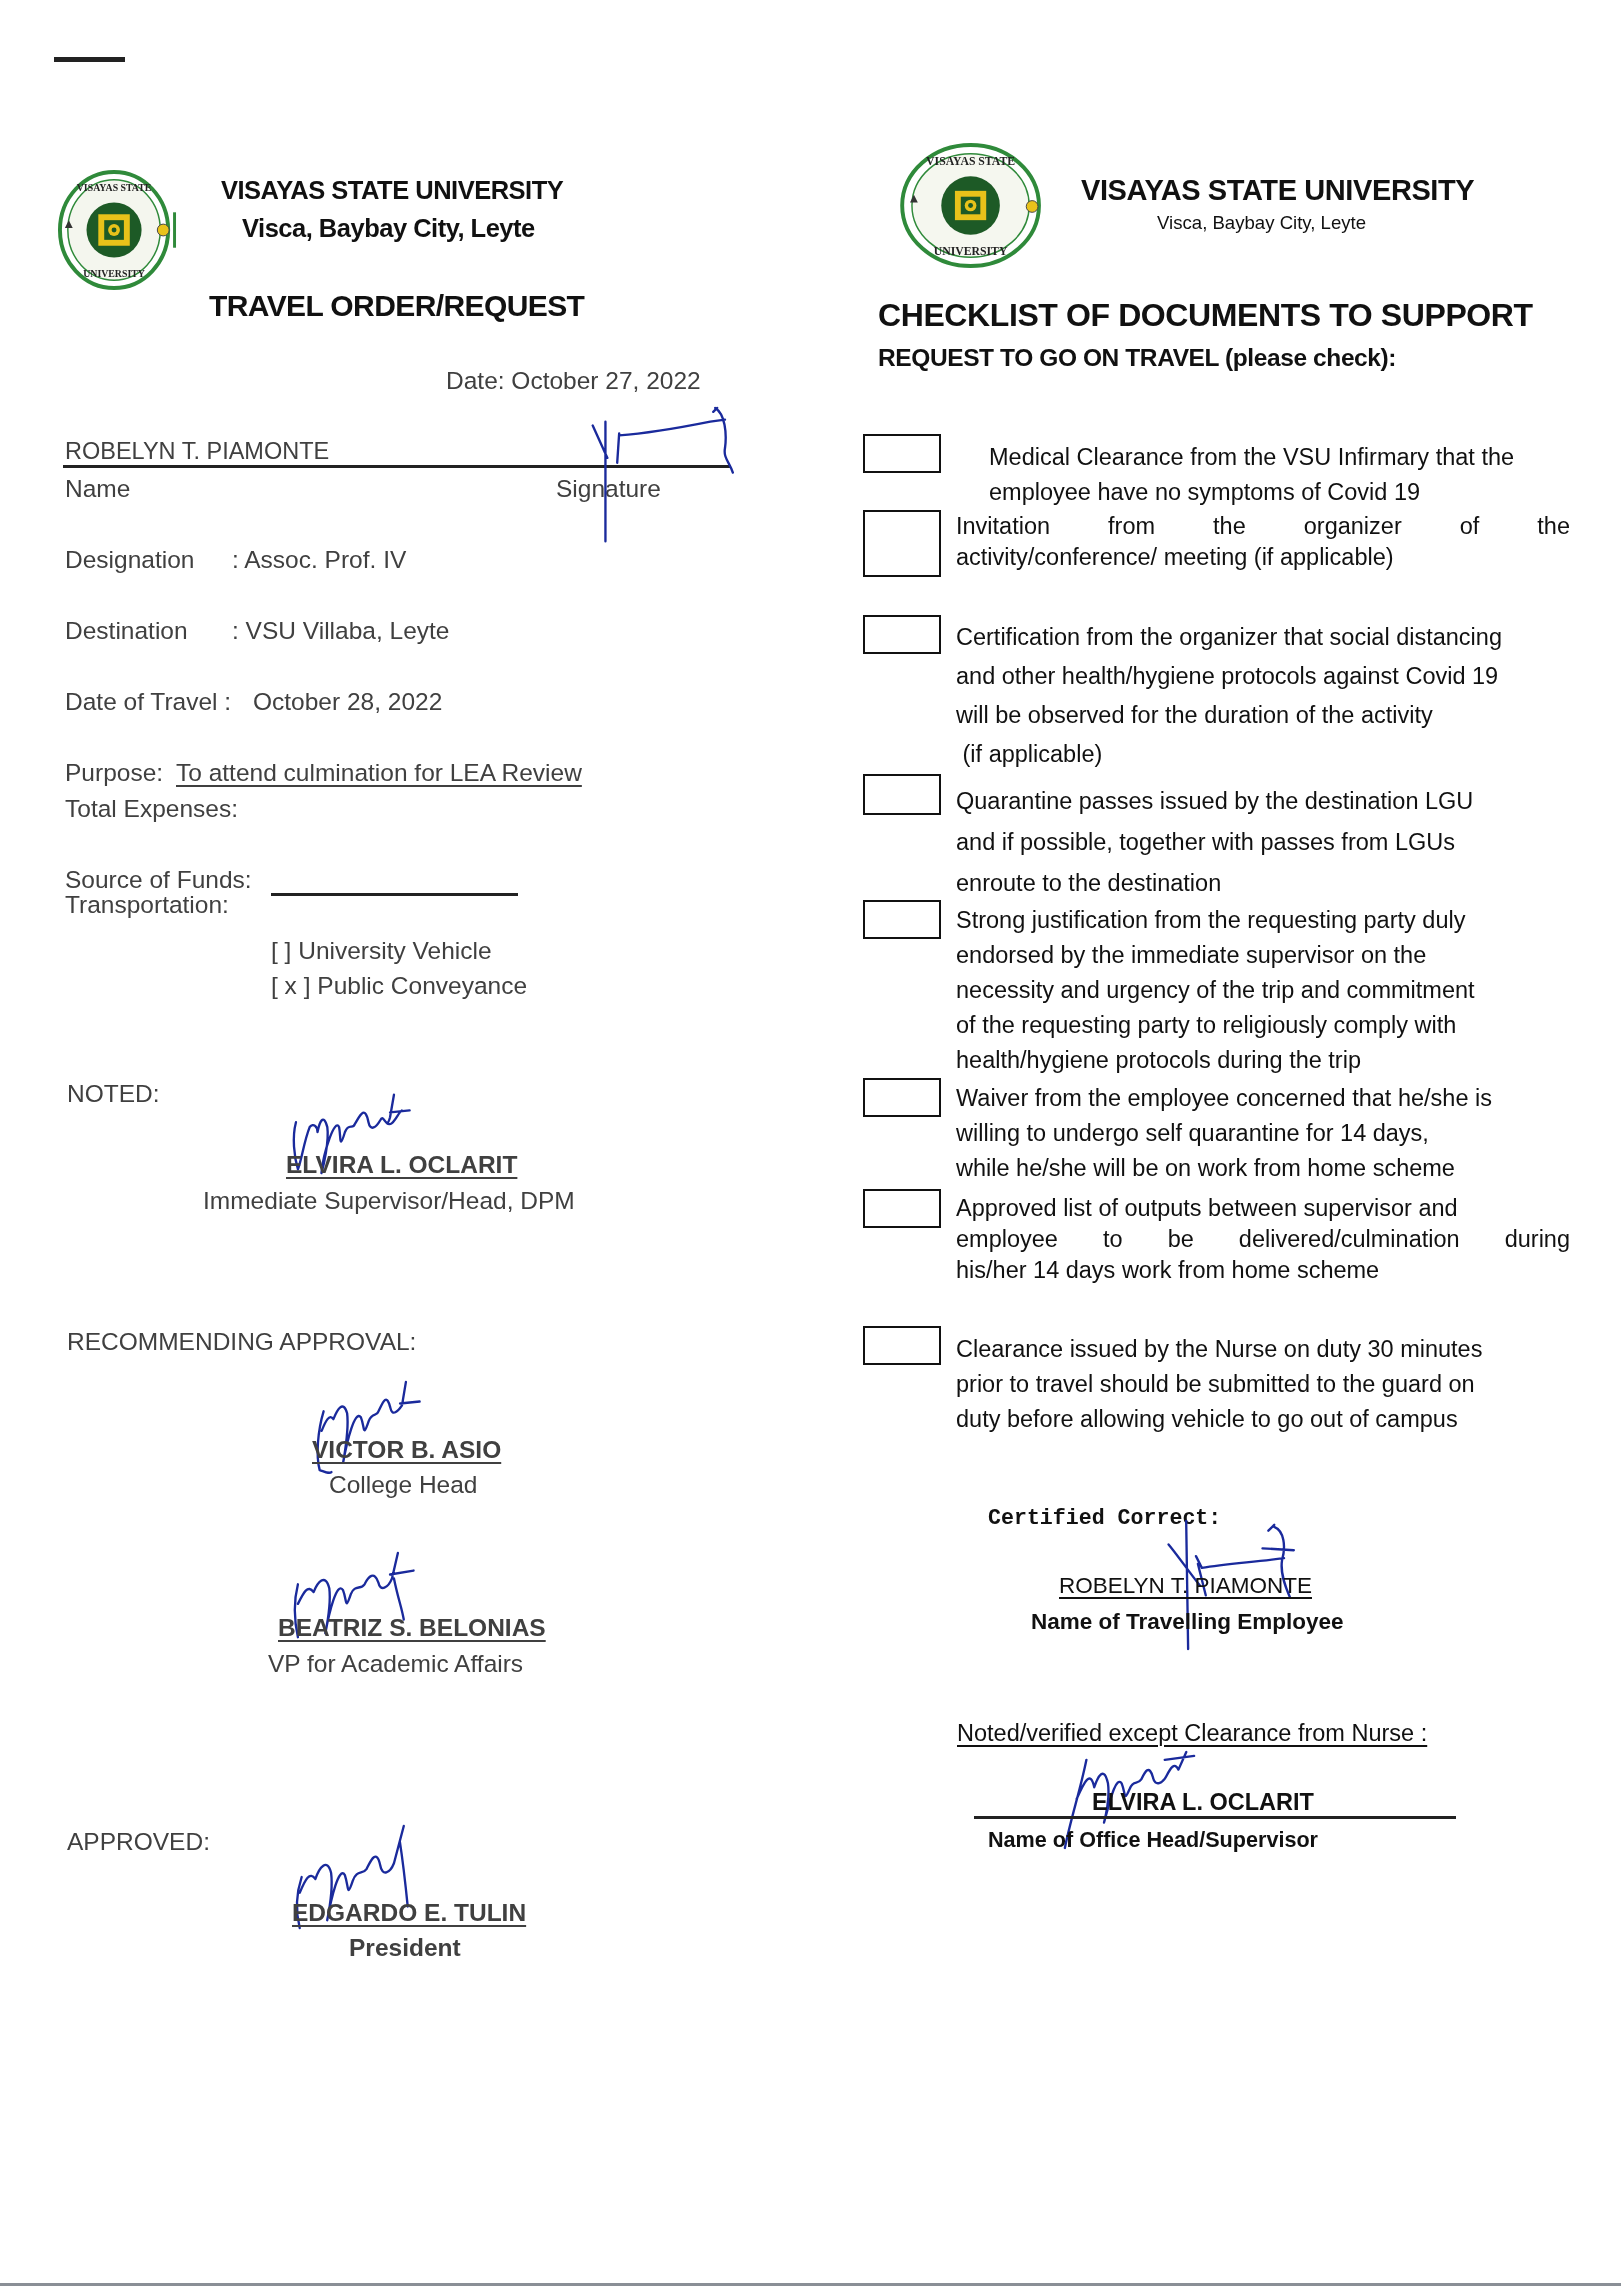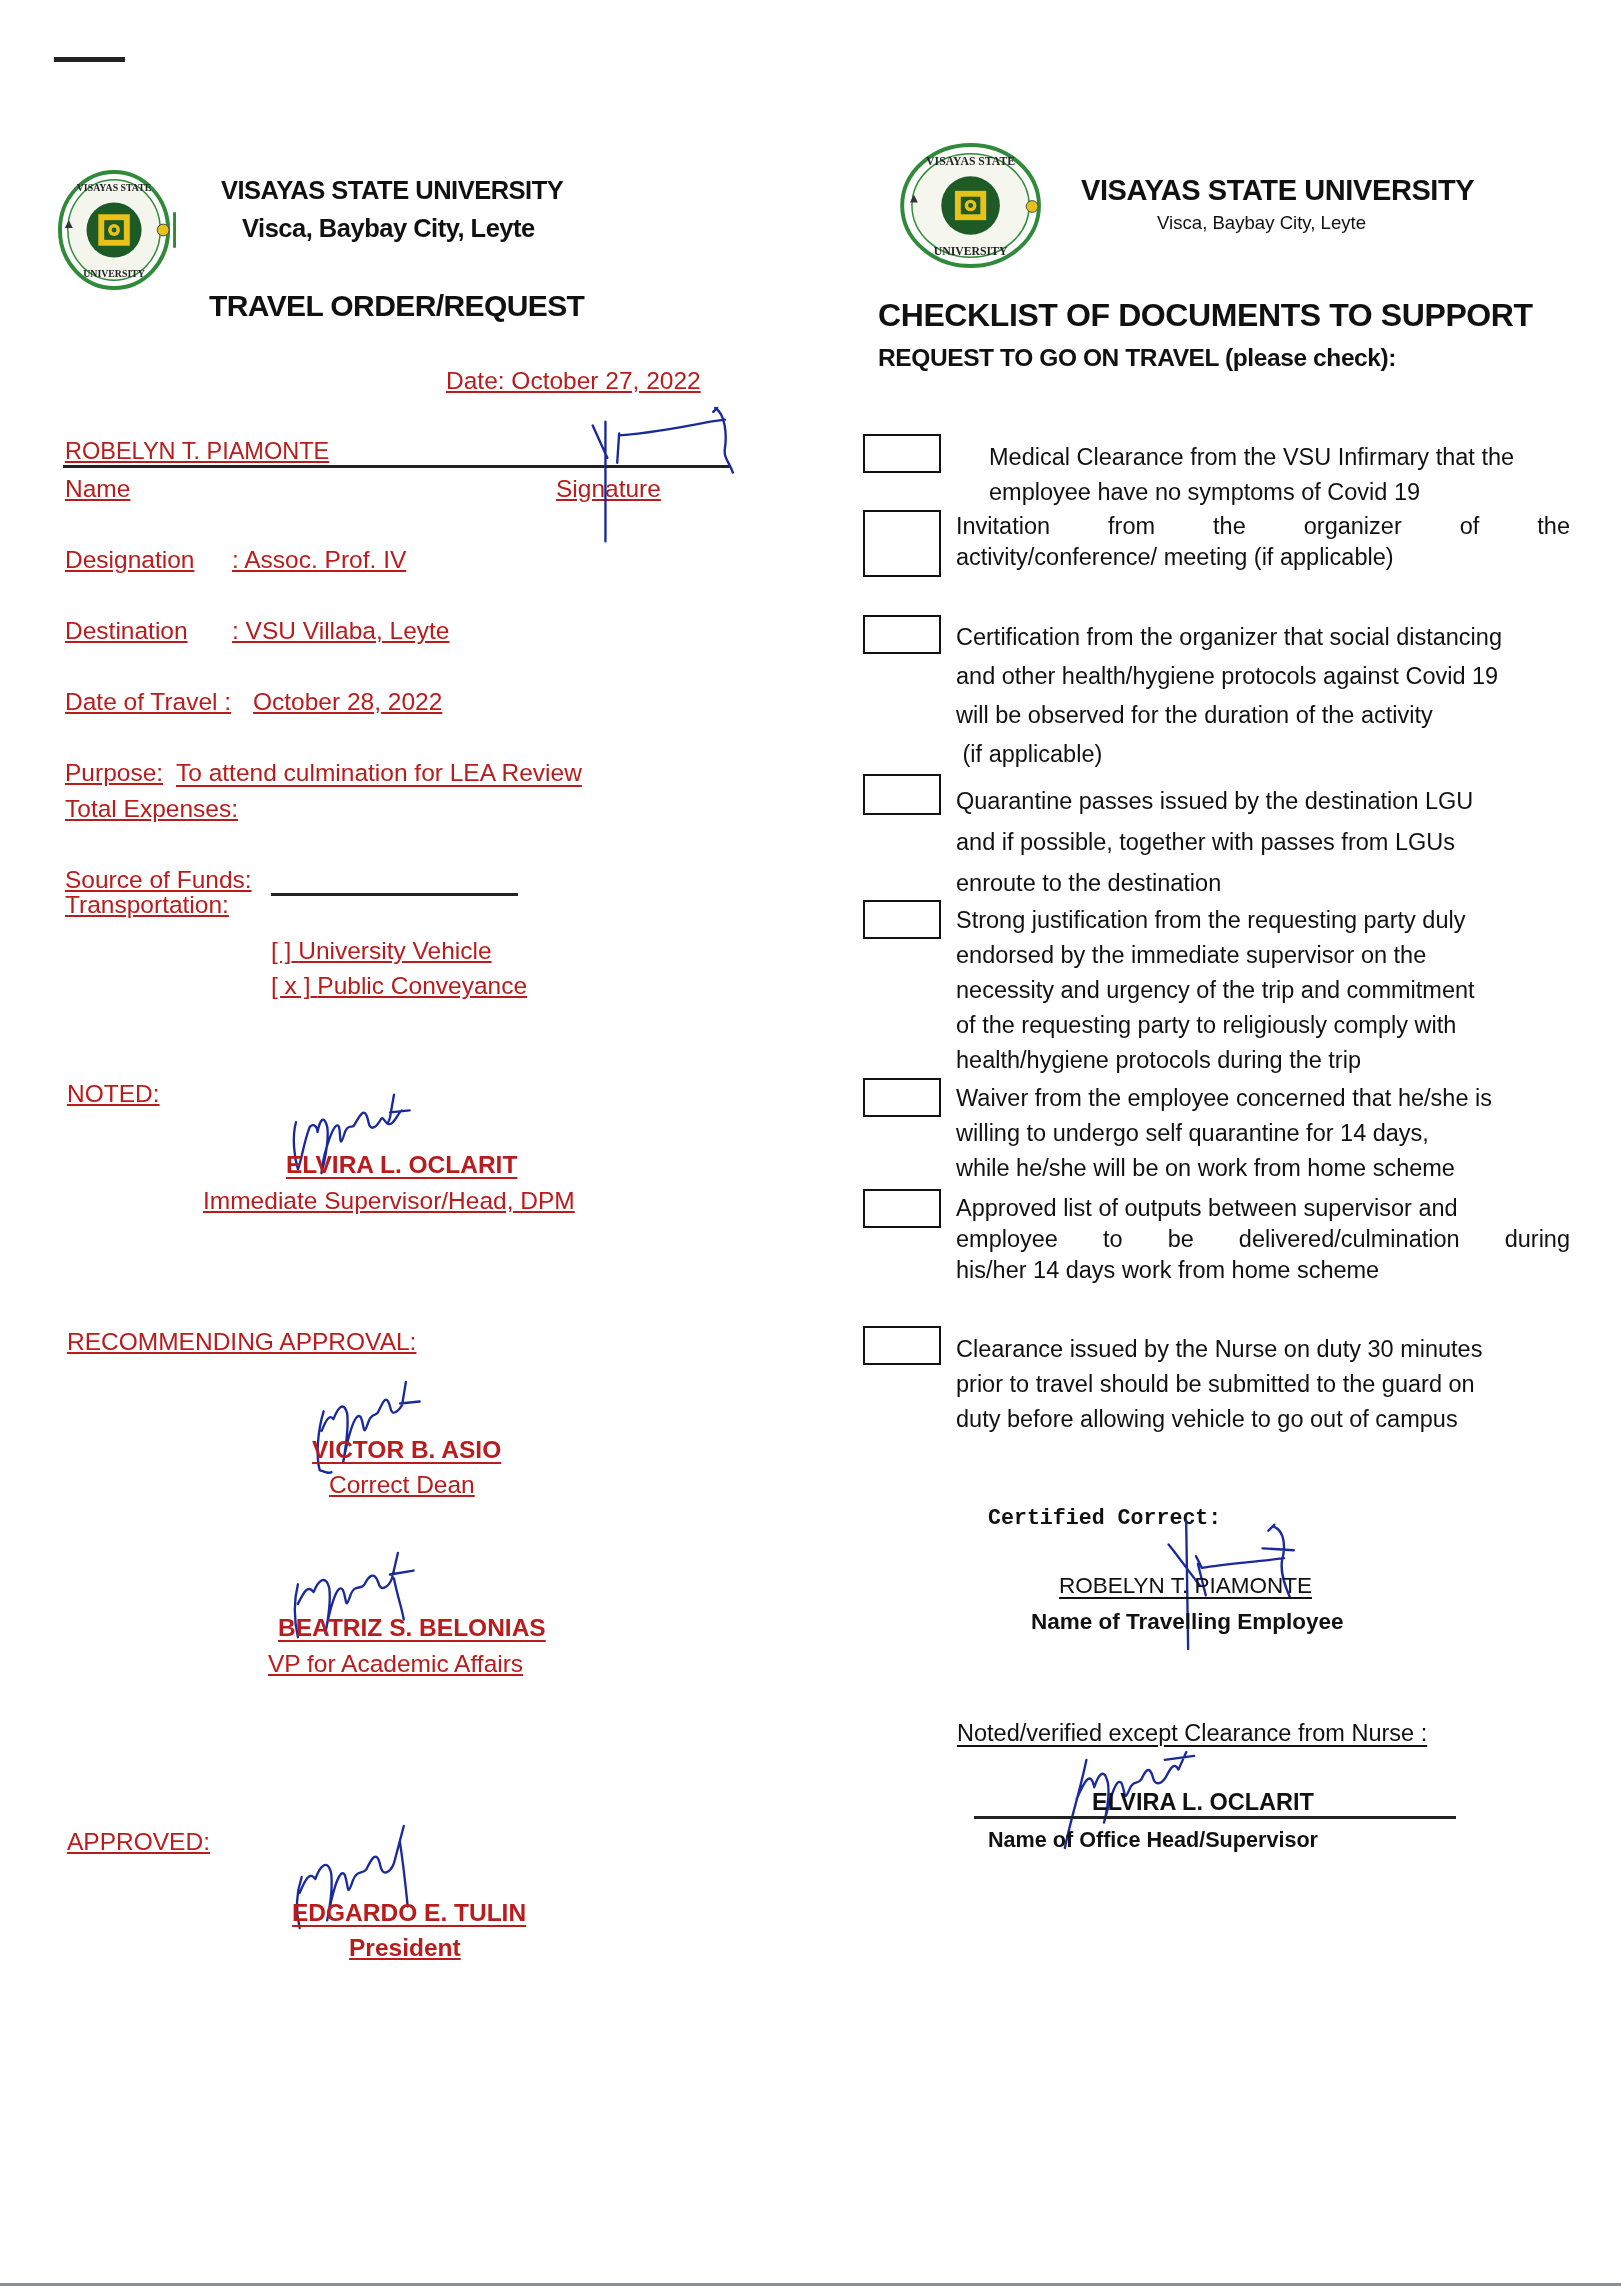--- a/index.html
+++ b/index.html
@@ -7,21 +7,21 @@
   .ab { position:absolute; white-space:nowrap; }
   .b { font-weight:bold; }
   .u { text-decoration:underline; text-underline-offset:3.9px; }
   .sig { position:absolute; pointer-events:none; }
   .sig path { fill:none; stroke:#1a2a9c; stroke-width:2.4; stroke-linecap:round; stroke-linejoin:round; }
   .logo { position:absolute; }
   .checkbox { position:absolute; width:74px; height:35px; border:2.5px solid #111; box-sizing:border-box; background:#fff; }
   .cl-text { position:absolute; left:956px; width:614px; font-family:"Liberation Sans", sans-serif; font-size:23.5px; line-height:35px; color:#111; }
   .scanmark { position:absolute; left:54px; top:57px; width:71px; height:4.9px; background:#222; }
   .bottomline { position:absolute; left:0; top:2283px; width:1621px; height:2.9px; background:#8a8f96; }
-  .left-col { font-family:"Liberation Sans", sans-serif; font-size:24.5px; color:#b91c1c;text-decoration:underline; }
+  .left-col { font-family:"Liberation Sans", sans-serif; font-size:24.5px; color:#404040; }
 </style>
 </head>
 <body>
 
 <div class="scanmark"></div>
 <div class="bottomline"></div>
 
 <svg class="logo" style="left:57px;top:169px" width="120" height="123" viewBox="0 0 122 125">
   <ellipse cx="58" cy="62" rx="55" ry="59" fill="#fff" stroke="#2f8a3a" stroke-width="4"></ellipse>
   <ellipse cx="58" cy="62" rx="47" ry="51" fill="#f4f6ee" stroke="#2f8a3a" stroke-width="1.5"></ellipse>
@@ -86,21 +86,21 @@
   <path d="M12 40 C8 55 10 75 14 88 M14 88 C18 78 20 60 26 45 C30 40 34 45 34 50 C36 40 40 30 44 45 C46 60 40 85 38 92 C40 70 52 35 56 45 C58 55 56 70 62 50 C66 40 70 48 72 42 C76 36 82 20 86 40 C88 50 94 45 98 38 C102 30 104 50 108 35 L112 12 M108 30 L128 28 M104 40 C110 48 116 30 120 28"></path>
 </svg>
 <div class="ab left-col b u" style="left:286px;top:1151px;text-decoration-thickness:2px;">ELVIRA L. OCLARIT</div>
 <div class="ab left-col" style="left:203px;top:1187px;">Immediate Supervisor/Head, DPM</div>
 
 <div class="ab left-col" style="left:67px;top:1328px;">RECOMMENDING APPROVAL:</div>
 <svg class="sig" style="left:304px;top:1372px" width="196" height="108" viewBox="0 0 200 110">
   <path d="M20 40 C14 60 12 85 16 100 C22 102 26 104 28 102 M18 60 C22 50 26 42 30 48 C34 38 40 28 44 42 C46 58 42 80 40 92 C44 70 52 38 58 46 C62 56 60 68 66 50 C70 40 74 46 76 40 C80 32 84 20 88 36 C90 46 96 40 100 34 L104 10 M98 32 L118 30"></path>
 </svg>
 <div class="ab left-col b u" style="left:312px;top:1436px;text-decoration-thickness:2px;">VICTOR B. ASIO</div>
-<div class="ab left-col" style="left:329px;top:1471px;">Correct Dean</div>
+<div class="ab left-col" style="left:329px;top:1471px;">College Head</div>
 
 <svg class="sig" style="left:284px;top:1549px" width="216" height="98" viewBox="0 0 220 100">
   <path d="M14 36 C10 52 10 72 14 90 M14 56 C20 44 24 36 30 44 C34 34 42 24 46 40 C48 56 44 76 42 86 C46 64 54 32 60 42 C64 52 62 64 68 46 C72 36 78 42 82 36 C86 28 92 22 96 34 C98 44 106 40 110 30 L116 4 M108 26 L132 22 M112 30 C116 50 120 60 122 72"></path>
 </svg>
 <div class="ab left-col b u" style="left:278px;top:1614px;text-decoration-thickness:2px;">BEATRIZ S. BELONIAS</div>
 <div class="ab left-col" style="left:268px;top:1650px;">VP for Academic Affairs</div>
 
 <div class="ab left-col" style="left:67px;top:1828px;">APPROVED:</div>
 <svg class="sig" style="left:284px;top:1818px" width="216" height="118" viewBox="0 0 220 120">
   <path d="M18 60 C12 78 12 96 16 112 M16 76 C22 62 26 54 32 62 C36 50 44 40 48 56 C50 72 46 94 44 104 C48 82 56 48 62 58 C66 70 64 82 70 64 C74 52 80 58 84 52 C88 44 94 30 98 48 C100 60 108 56 112 46 L122 8 M118 24 C122 50 124 70 126 90"></path>

